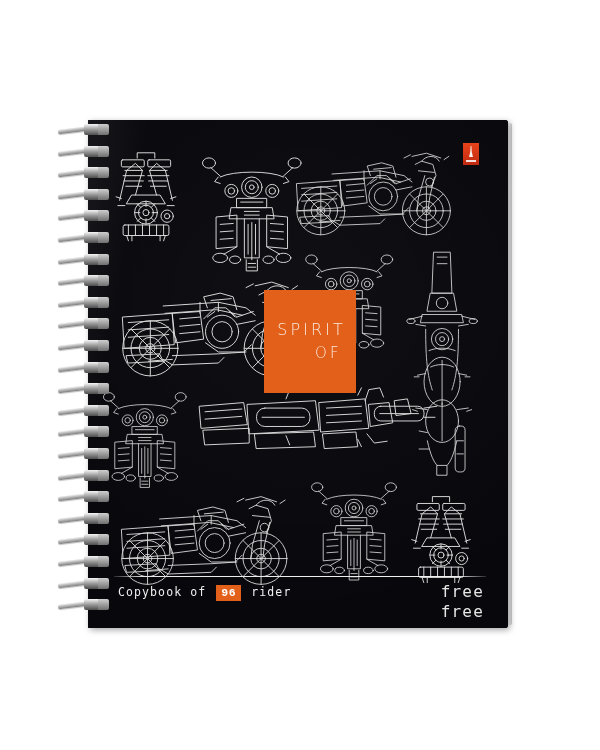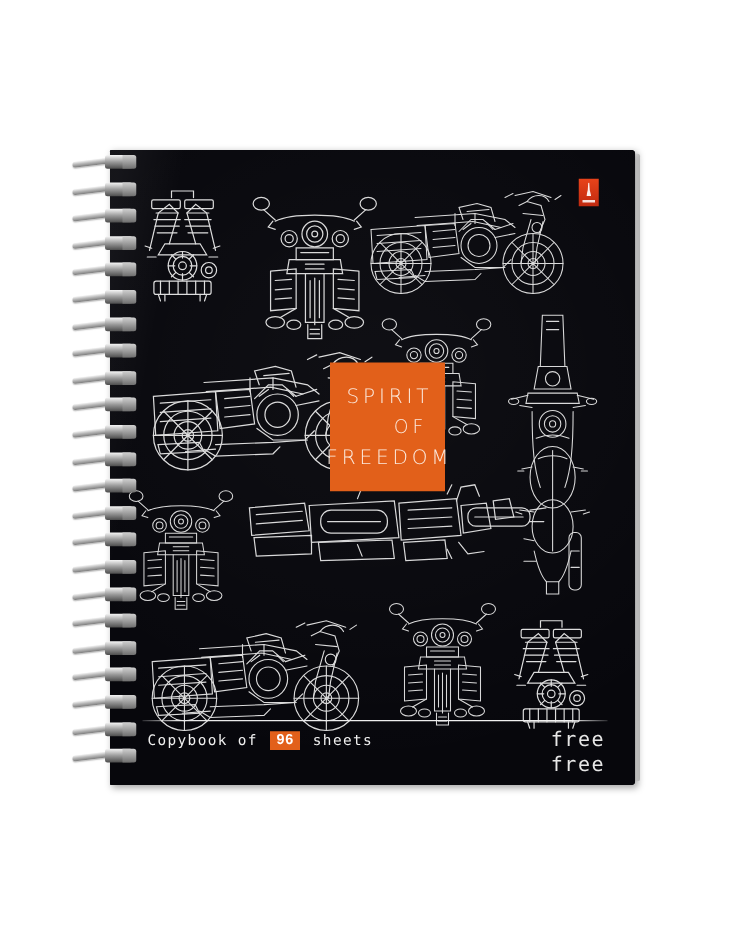--- a/index.html
+++ b/index.html
@@ -107,21 +107,21 @@
     display:flex;align-items:flex-start;gap:10px;
     color:#efefef;
     font-family:"DejaVu Sans Mono", monospace;
     font-size:11.5px;letter-spacing:1.1px;
     white-space:nowrap;
   }
   #sheets-badge{
     display:inline-block;
     background:#e2601a;color:#fff;
     padding:1px 5px 2px 5px;
-    font-family:Liberation Sans, sans-serif;
+    font-family:Liberation Mono, monospace;
     font-size:11.5px;letter-spacing:.6px;font-weight:bold;
   }
   #brand{
     position:absolute;right:24px;top:12px;
     text-align:left;
     color:#e6e6e6;
     font-family:"DejaVu Sans Mono", monospace;
     font-size:16px;letter-spacing:1.2px;
     line-height:1.25;
   }
@@ -345,29 +345,28 @@
       <div class="cover-shade"></div>
 
       <div id="logo">
         <div class="glyph"></div>
         <div class="bar"></div>
       </div>
 
       <div id="label">
         <div class="lt">SPIRIT</div>
         <div class="lt small">OF</div>
-        <div class="lt">FREEDOM</div>
       </div>
 
       <div id="footer">
         <div id="rule"></div>
         <div id="copybook">
           <span>Copybook of</span>
           <span id="sheets-badge">96</span>
-          <span>sheets</span>
+          <span>rider</span>
         </div>
         <div id="brand">
           <div>free</div>
           <div>free</div>
         </div>
       </div>
 
     </div>
   </div>
 

